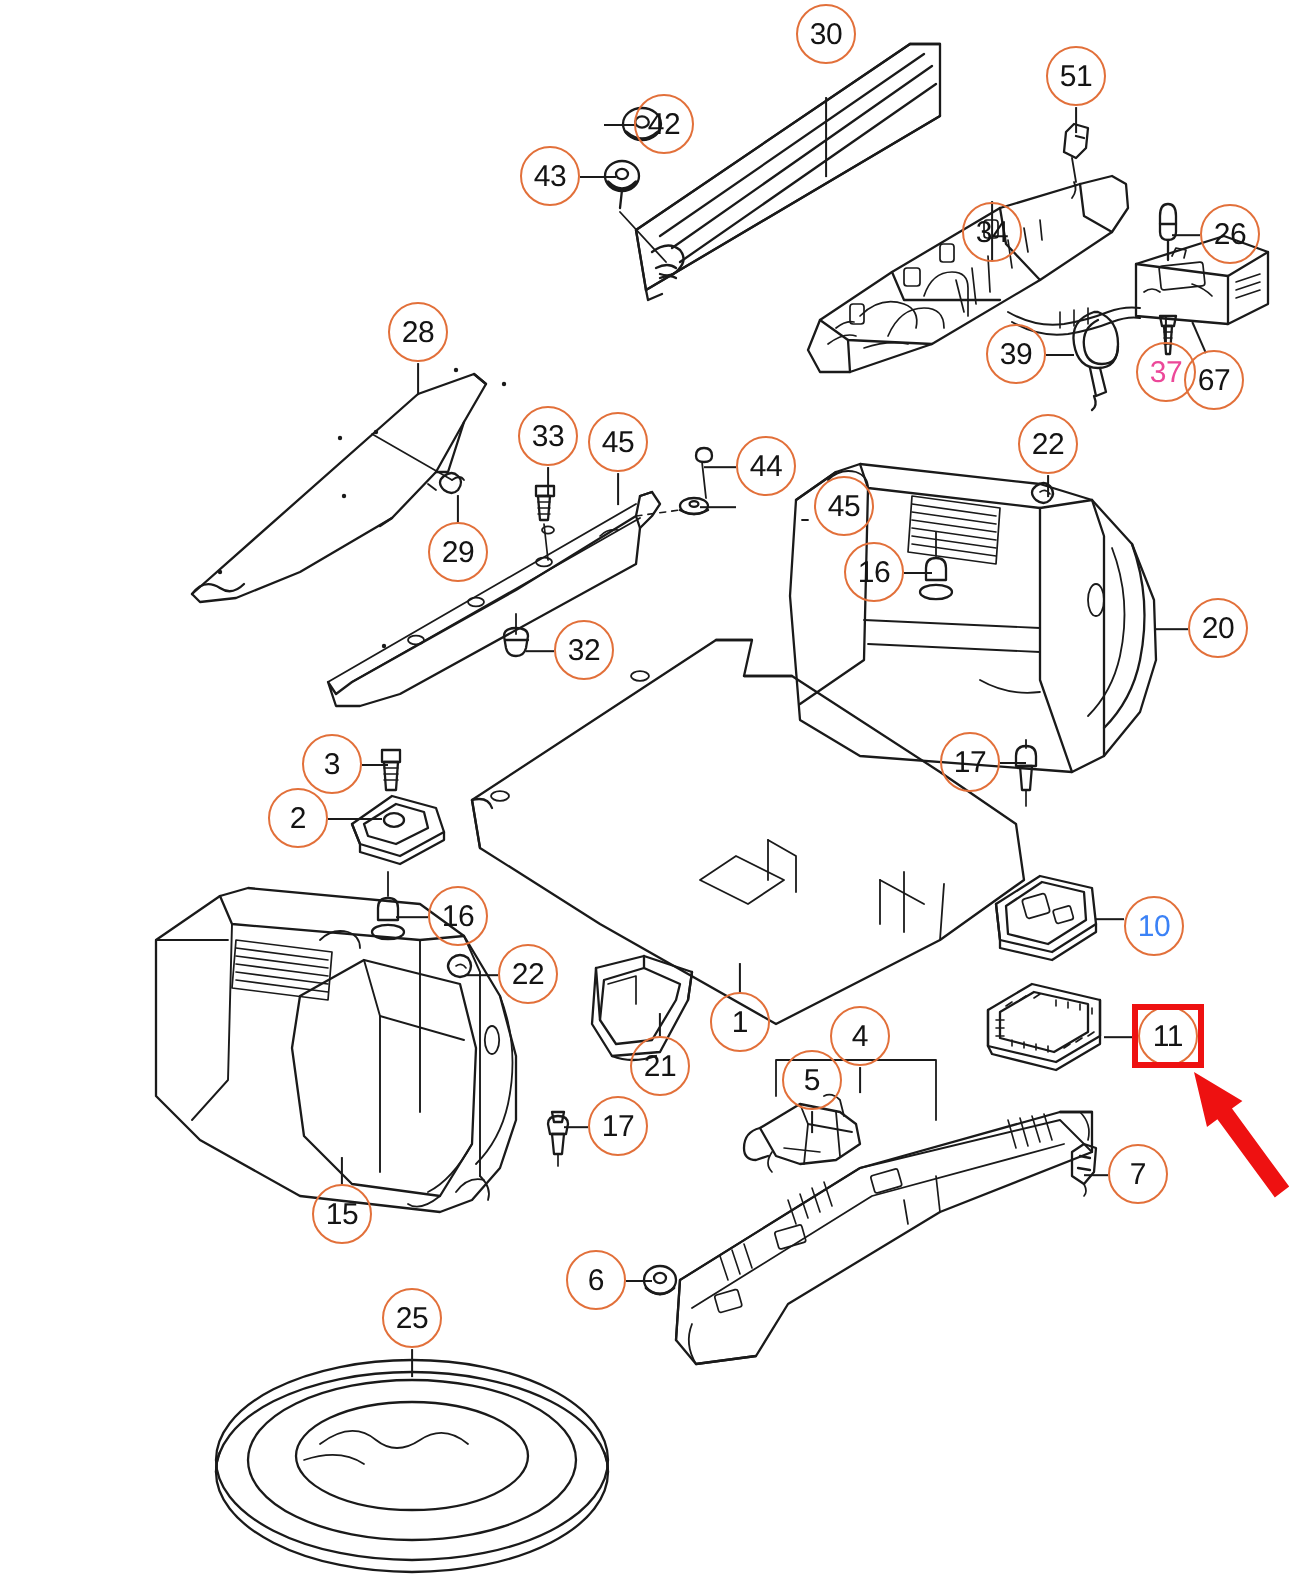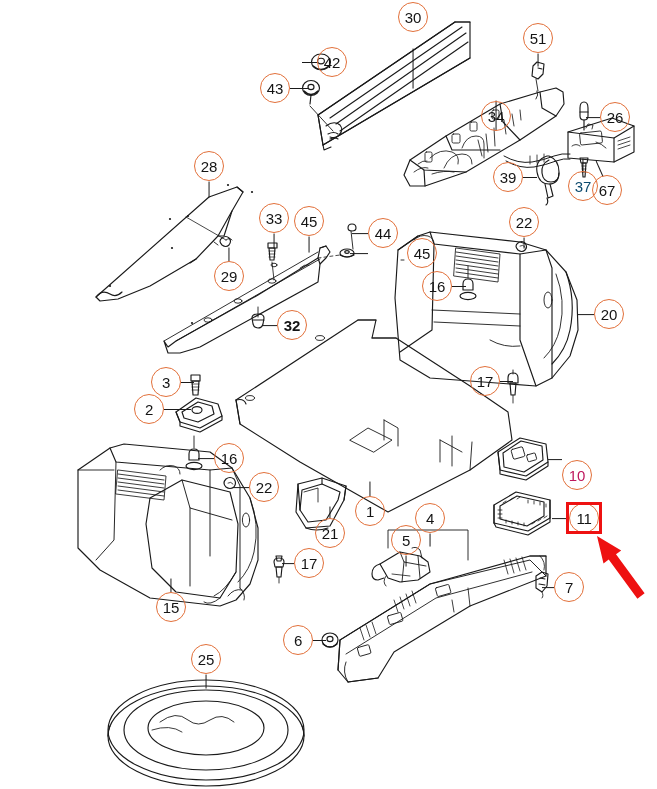--- a/index.html
+++ b/index.html
@@ -459,47 +459,47 @@
       <div class="callout" style="--ring: #e2703a; left: 260px; top: 73px; color: rgb(20, 20, 20);">43</div>
       <div class="leader diag" style="left: 600px; top: 117px; width: 14px; transform: rotate(180deg); background: rgb(26, 26, 26);"></div>
       <div class="callout" style="--ring: #e2703a; left: 600px; top: 102px; color: rgb(20, 20, 20);">26</div>
       <div class="leader diag" style="left: 209px; top: 181px; width: 16px; transform: rotate(90deg); background: rgb(26, 26, 26);"></div>
       <div class="callout" style="--ring: #e2703a; left: 194px; top: 151px; color: rgb(20, 20, 20);">28</div>
       <div class="leader diag" style="left: 523px; top: 177px; width: 14px; transform: rotate(0deg); background: rgb(26, 26, 26);"></div>
       <div class="callout" style="--ring: #e2703a; left: 493px; top: 162px; color: rgb(20, 20, 20);">39</div>
       <div class="leader diag" style="left: 603px; top: 176px; width: 17.4642px; transform: rotate(-113.629deg); background: rgb(26, 26, 26);"></div>
       <div class="callout" style="--ring: #e2703a; left: 592px; top: 175px; color: rgb(20, 20, 20);">67</div>
       <div class="leader diag" style="left: 583px; top: 172px; width: 14px; transform: rotate(-90deg); background: rgb(26, 26, 26);"></div>
-      <div class="callout" style="--ring: #e2703a; left: 568px; top: 171px; color: #0c4a6e;">37</div>
+      <div class="callout" style="--ring: #e2703a; left: 568px; top: 171px; color: #ec4899;">37</div>
       <div class="leader diag" style="left: 274px; top: 233px; width: 15px; transform: rotate(90deg); background: rgb(26, 26, 26);"></div>
       <div class="callout" style="--ring: #e2703a; left: 259px; top: 203px; color: rgb(20, 20, 20);">33</div>
       <div class="leader diag" style="left: 309px; top: 236px; width: 16px; transform: rotate(90deg); background: rgb(26, 26, 26);"></div>
       <div class="callout" style="--ring: #e2703a; left: 294px; top: 206px; color: rgb(20, 20, 20);">45</div>
       <div class="leader diag" style="left: 524px; top: 237px; width: 11px; transform: rotate(90deg); background: rgb(26, 26, 26);"></div>
       <div class="callout" style="--ring: #e2703a; left: 509px; top: 207px; color: rgb(20, 20, 20);">22</div>
       <div class="leader diag" style="left: 368px; top: 233px; width: 16px; transform: rotate(180deg); background: rgb(26, 26, 26);"></div>
       <div class="callout" style="--ring: #e2703a; left: 368px; top: 218px; color: rgb(20, 20, 20);">44</div>
       <div class="leader diag" style="left: 368px; top: 253px; width: 18px; transform: rotate(180deg); background: rgb(26, 26, 26);"></div>
       <div class="callout" style="--ring: #e2703a; left: 368px; top: 238px; color: rgb(20, 20, 20); margin-left: 39px;">45</div>
       <div class="leader diag" style="left: 229px; top: 261px; width: 14px; transform: rotate(-90deg); background: rgb(26, 26, 26);"></div>
       <div class="callout" style="--ring: #e2703a; left: 214px; top: 261px; color: rgb(20, 20, 20);">29</div>
       <div class="leader diag" style="left: 452px; top: 286px; width: 14px; transform: rotate(0deg); background: rgb(26, 26, 26);"></div>
       <div class="callout" style="--ring: #e2703a; left: 422px; top: 271px; color: rgb(20, 20, 20);">16</div>
       <div class="leader diag" style="left: 594px; top: 314px; width: 17px; transform: rotate(180deg); background: rgb(26, 26, 26);"></div>
       <div class="callout" style="--ring: #e2703a; left: 594px; top: 299px; color: rgb(20, 20, 20);">20</div>
       <div class="leader diag" style="left: 277px; top: 325px; width: 14px; transform: rotate(180deg); background: rgb(26, 26, 26);"></div>
-      <div class="callout" style="--ring: #e2703a; left: 277px; top: 310px; color: rgb(20, 20, 20); font-weight: bold;">32</div>
+      <div class="callout" style="--ring: #e2703a; left: 277px; top: 310px; color: rgb(20, 20, 20);">32</div>
       <div class="leader diag" style="left: 181px; top: 382px; width: 13px; transform: rotate(0deg); background: rgb(26, 26, 26);"></div>
       <div class="callout" style="--ring: #e2703a; left: 151px; top: 367px; color: rgb(20, 20, 20);">3</div>
       <div class="leader diag" style="left: 500px; top: 381px; width: 13px; transform: rotate(0deg); background: rgb(26, 26, 26);"></div>
       <div class="callout" style="--ring: #e2703a; left: 470px; top: 366px; color: rgb(20, 20, 20);">17</div>
       <div class="leader diag" style="left: 164px; top: 409px; width: 27px; transform: rotate(0deg); background: rgb(26, 26, 26);"></div>
       <div class="callout" style="--ring: #e2703a; left: 134px; top: 394px; color: rgb(20, 20, 20);">2</div>
       <div class="leader diag" style="left: 562px; top: 459px; width: 14px; transform: rotate(180deg); background: rgb(26, 26, 26);"></div>
-      <div class="callout" style="--ring: #e2703a; left: 562px; top: 460px; color: #be185d;">10</div>
+      <div class="callout" style="--ring: #e2703a; left: 562px; top: 448px; color: #3b82f6;">10</div>
       <div class="leader diag" style="left: 214px; top: 458px; width: 16px; transform: rotate(180deg); background: rgb(26, 26, 26);"></div>
       <div class="callout" style="--ring: #e2703a; left: 214px; top: 443px; color: rgb(20, 20, 20);">16</div>
       <div class="leader diag" style="left: 249px; top: 487px; width: 16px; transform: rotate(180deg); background: rgb(26, 26, 26);"></div>
       <div class="callout" style="--ring: #e2703a; left: 249px; top: 472px; color: rgb(20, 20, 20);">22</div>
       <div class="leader diag" style="left: 569px; top: 518px; width: 17px; transform: rotate(180deg); background: rgb(26, 26, 26);"></div>
       <div class="callout" style="--ring: #e2703a; left: 569px; top: 503px; color: rgb(20, 20, 20);">11</div>
       <div class="leader diag" style="left: 370px; top: 496px; width: 15px; transform: rotate(-90deg); background: rgb(26, 26, 26);"></div>
       <div class="callout" style="--ring: #e2703a; left: 355px; top: 496px; color: rgb(20, 20, 20);">1</div>
       <div class="leader diag" style="left: 330px; top: 518px; width: 12px; transform: rotate(-90deg); background: rgb(26, 26, 26);"></div>
       <div class="callout" style="--ring: #e2703a; left: 315px; top: 518px; color: rgb(20, 20, 20);">21</div>

